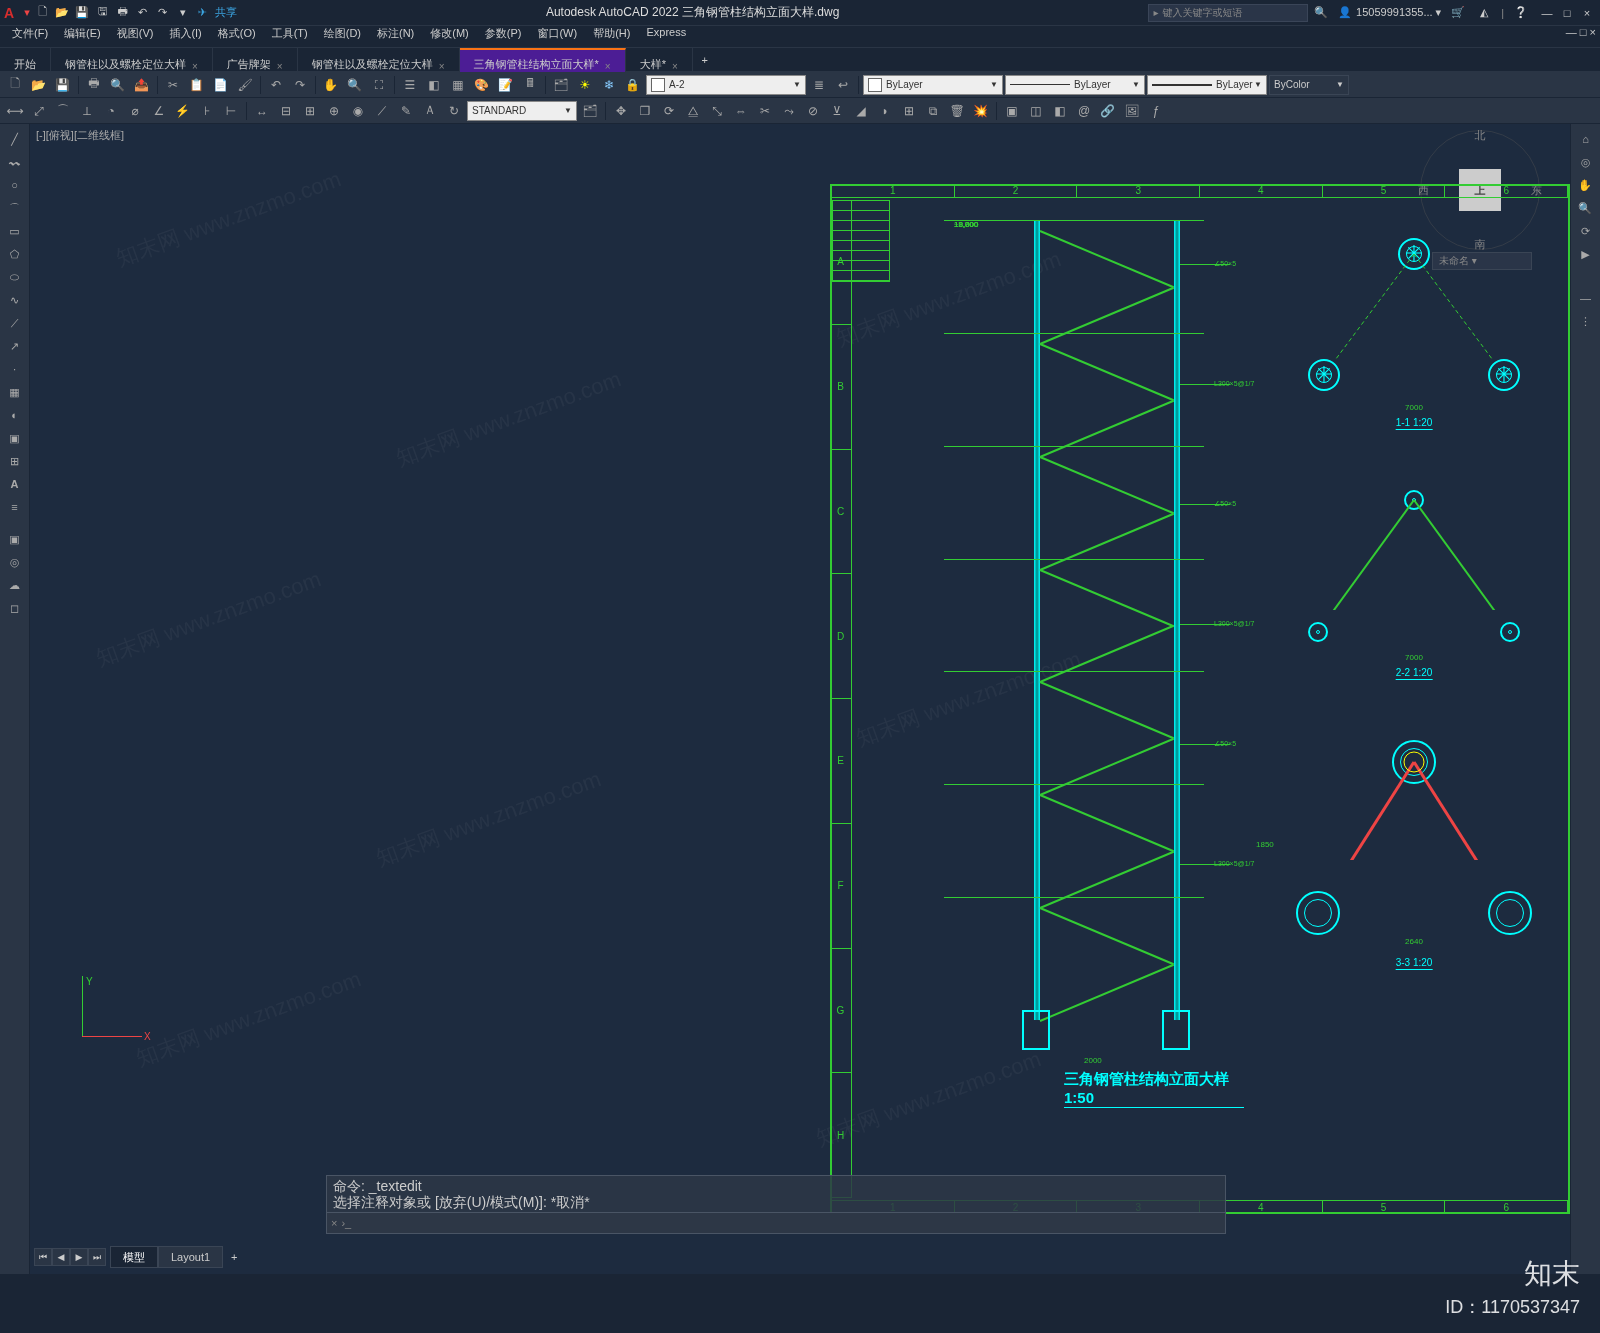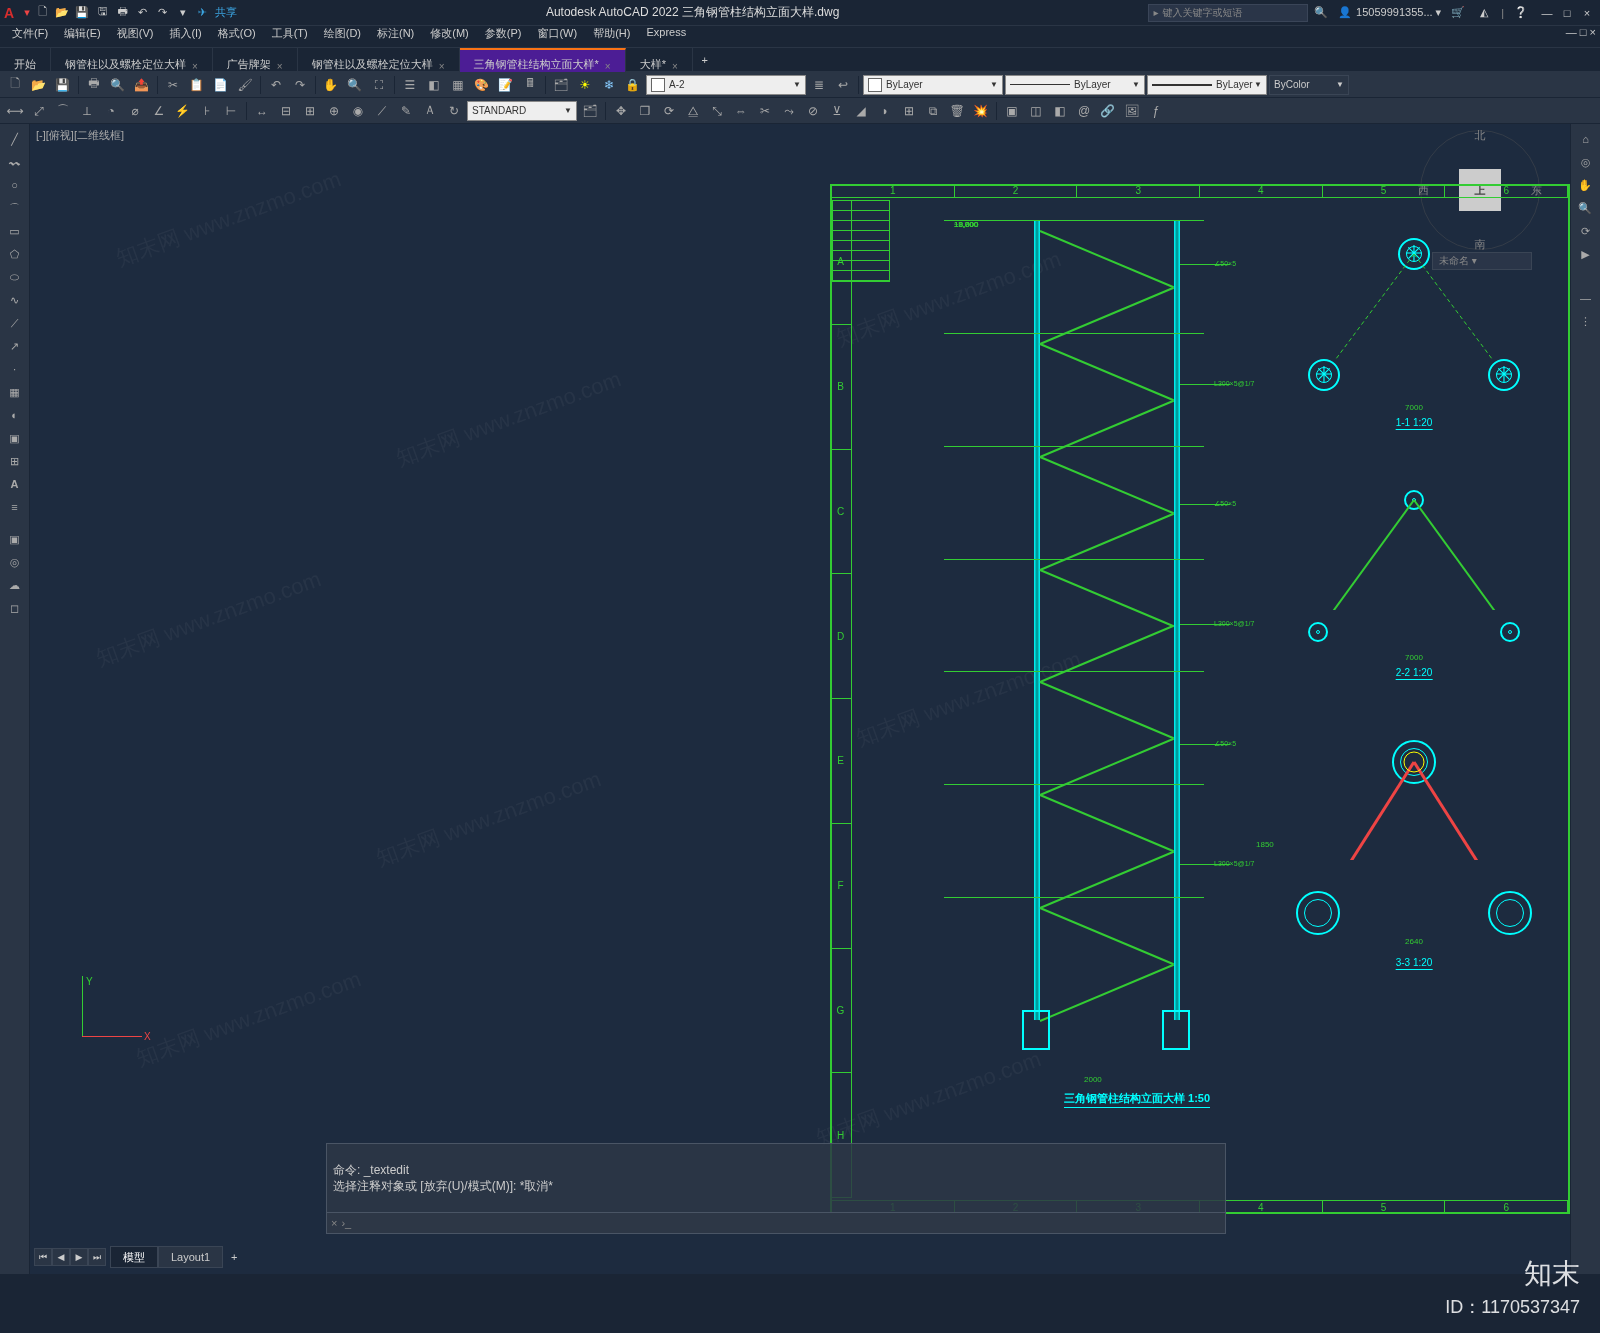--- a/index.html
+++ b/index.html
@@ -51,21 +51,21 @@
 .col-r{left:170px}
 .zigzag{position:absolute;left:36px;top:10px;width:134px;height:790px}
 .zig-seg{position:absolute;left:0;width:134px;height:2px;background:#3c3;transform-origin:left center}
 .tick-line{position:absolute;height:1px;background:#3c3;left:-60px;width:260px}
 .dim-text{position:absolute;color:#3c3;font-size:8px}
 .leader-r{position:absolute;width:50px;height:1px;background:#3c3}
 .leader-label{position:absolute;color:#3c3;font-size:7px;white-space:nowrap}
 .base-block{position:absolute;bottom:50px;width:28px;height:40px;border:2px solid #0ff}
 .base-l{left:18px}
 .base-r{left:158px}
-.dw-title{position:absolute;bottom:-8px;left:60px;color:#0ff;font-size:11px;font-weight:bold;border-bottom:1px solid #0ff;padding-bottom:1px}
+.dw-title{position:absolute;bottom:-8px;left:60px;color:#0ff;font-size:15px;font-weight:bold;border-bottom:1px solid #0ff;padding-bottom:1px}
 .section{position:absolute;left:410px;width:300px}
 .sec1{top:10px;height:220px}
 .sec2{top:260px;height:220px}
 .sec3{top:510px;height:260px}
 .sec-title{position:absolute;bottom:0;left:50%;transform:translateX(-50%);color:#0ff;font-size:10px;border-bottom:1px solid #0ff;padding-bottom:1px}
 .node{position:absolute;width:32px;height:32px;border:2px solid #0ff;border-radius:50%;transform:translate(-50%,-50%)}
 .node:before{content:'';position:absolute;inset:6px;border:1px solid #0ff;border-radius:50%}
 .node.spoked:after{content:'✳';position:absolute;inset:0;display:flex;align-items:center;justify-content:center;color:#0ff;font-size:22px}
 .viewcube{position:absolute;top:6px;right:30px;width:120px;height:120px;display:flex;align-items:center;justify-content:center}
 .vc-ring{position:absolute;inset:0;border:1px solid #555;border-radius:50%;opacity:.4}
@@ -75,21 +75,21 @@
 .vc-s{bottom:-2px;left:50%;transform:translateX(-50%)}
 .vc-e{right:-2px;top:50%;transform:translateY(-50%)}
 .vc-w{left:-2px;top:50%;transform:translateY(-50%)}
 .vc-unnamed{position:absolute;top:128px;right:38px;width:100px;height:18px;background:#2a3548;color:#888;font-size:10px;display:flex;align-items:center;padding:0 6px;border:1px solid #3a4555}
 .ucs{position:absolute;left:34px;bottom:218px;width:80px;height:80px}
 .ucs-y{position:absolute;left:18px;top:0;width:1px;height:60px;background:#3c3}
 .ucs-x{position:absolute;left:18px;top:60px;width:60px;height:1px;background:#e44}
 .ucs-lbl-y{position:absolute;left:22px;top:0;color:#3c3;font-size:10px}
 .ucs-lbl-x{position:absolute;left:80px;top:55px;color:#e44;font-size:10px}
 .cmd-area{position:absolute;left:296px;bottom:40px;width:900px}
-.cmd-history{background:rgba(45,55,70,.85);padding:18px 6px;font-size:12px;color:#ccc;line-height:16px;border:1px solid #4a5565;border-bottom:none}
+.cmd-history{background:rgba(45,55,70,.85);padding:2px 6px;font-size:14px;color:#ccc;line-height:16px;border:1px solid #4a5565;border-bottom:none}
 .cmd-line{background:#2d3746;border:1px solid #4a5565;height:22px;display:flex;align-items:center;padding:0 4px;gap:4px}
 .cmd-icon{color:#888;font-size:11px}
 .cmd-input{flex:1;color:#888;font-style:italic;font-size:11px}
 .model-tabs{position:absolute;left:0;bottom:4px;height:26px;display:flex;align-items:center;padding:0 4px;gap:0}
 .model-tab{padding:0 12px;height:22px;display:flex;align-items:center;background:#2a3545;border:1px solid #3a4555;font-size:11px;cursor:pointer}
 .model-tab.active{background:#1a2535;color:#fff}
 .model-tab-add{width:22px;text-align:center;cursor:pointer}
 .nav-btns{display:flex;margin-right:4px}
 .nav-btn{width:18px;height:18px;display:flex;align-items:center;justify-content:center;background:#2a3545;border:1px solid #3a4555;cursor:pointer;font-size:9px}
 .watermark{position:absolute;color:rgba(200,200,200,.06);font-size:22px;transform:rotate(-20deg);pointer-events:none}
@@ -406,21 +406,21 @@
               <div class="zig-seg" style="top: 677.143px; transform: rotate(-22.8364deg); width: 145.397px; left: 0px; transform-origin: left center;"></div>
               <div class="zig-seg" style="top: 677.143px; transform: rotate(22.8364deg); width: 145.397px; left: 0px; transform-origin: left center;"></div>
               <div class="zig-seg" style="top: 790px; transform: rotate(-22.8364deg); width: 145.397px; left: 0px; transform-origin: left center;"></div>
             </div>
           <div class="dim-text" style="left:-50px;top:0">18,000</div>
           <div class="dim-text" style="left:-50px;top:280">13,800</div>
           <div class="dim-text" style="left:-50px;top:360">11,700</div>
           <div class="dim-text" style="left:-50px;top:790">±0,000</div>
           <div class="base-block base-l"></div>
           <div class="base-block base-r"></div>
-          <div class="dim-text" style="left:80px;bottom:16px">2000</div>
+          <div class="dim-text" style="left:80px;bottom:35px">2000</div>
           <span class="dw-title">三角钢管柱结构立面大样 1:50</span>
         <div class="tick-line" style="top: 0px;"></div>
             <div class="leader-label" style="left: 210px; top: 40px;">∠50×5</div>
             <div class="leader-r" style="left: 176px; top: 44px;"></div>
             <div class="leader-label" style="left: 210px; top: 160px;">L300×5@1/7</div>
             <div class="leader-r" style="left: 176px; top: 164px;"></div>
             <div class="tick-line" style="top: 112.857px;"></div>
             <div class="leader-label" style="left: 210px; top: 280px;">∠50×5</div>
             <div class="leader-r" style="left: 176px; top: 284px;"></div>
             <div class="leader-label" style="left: 210px; top: 400px;">L300×5@1/7</div>

